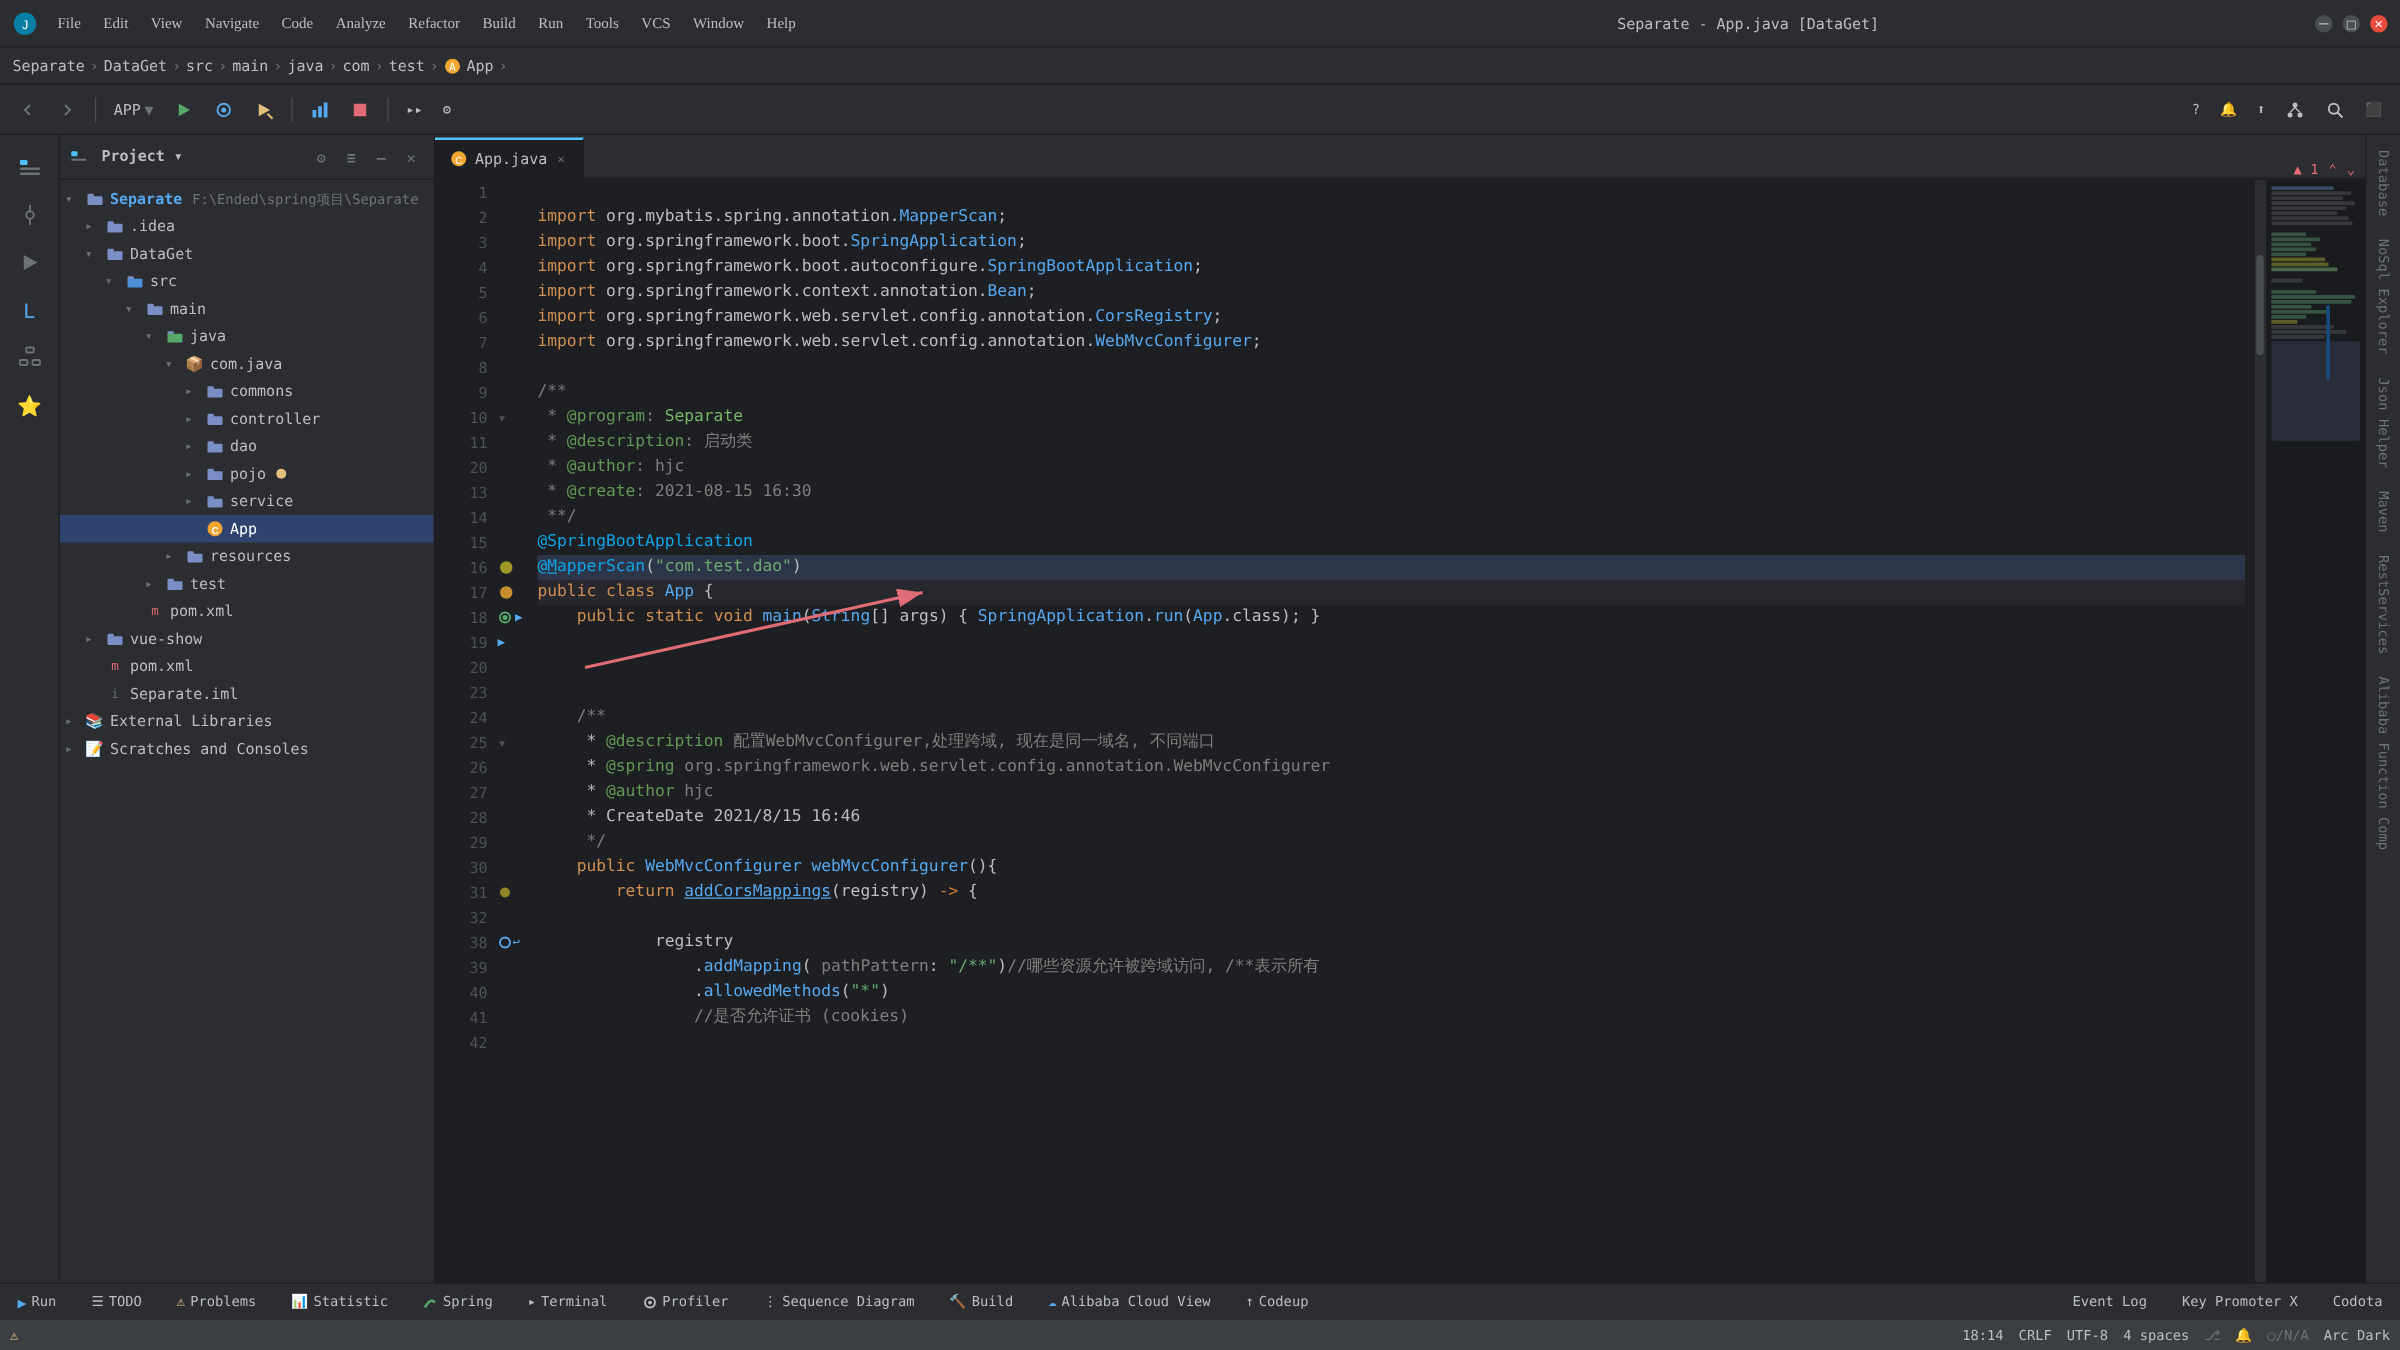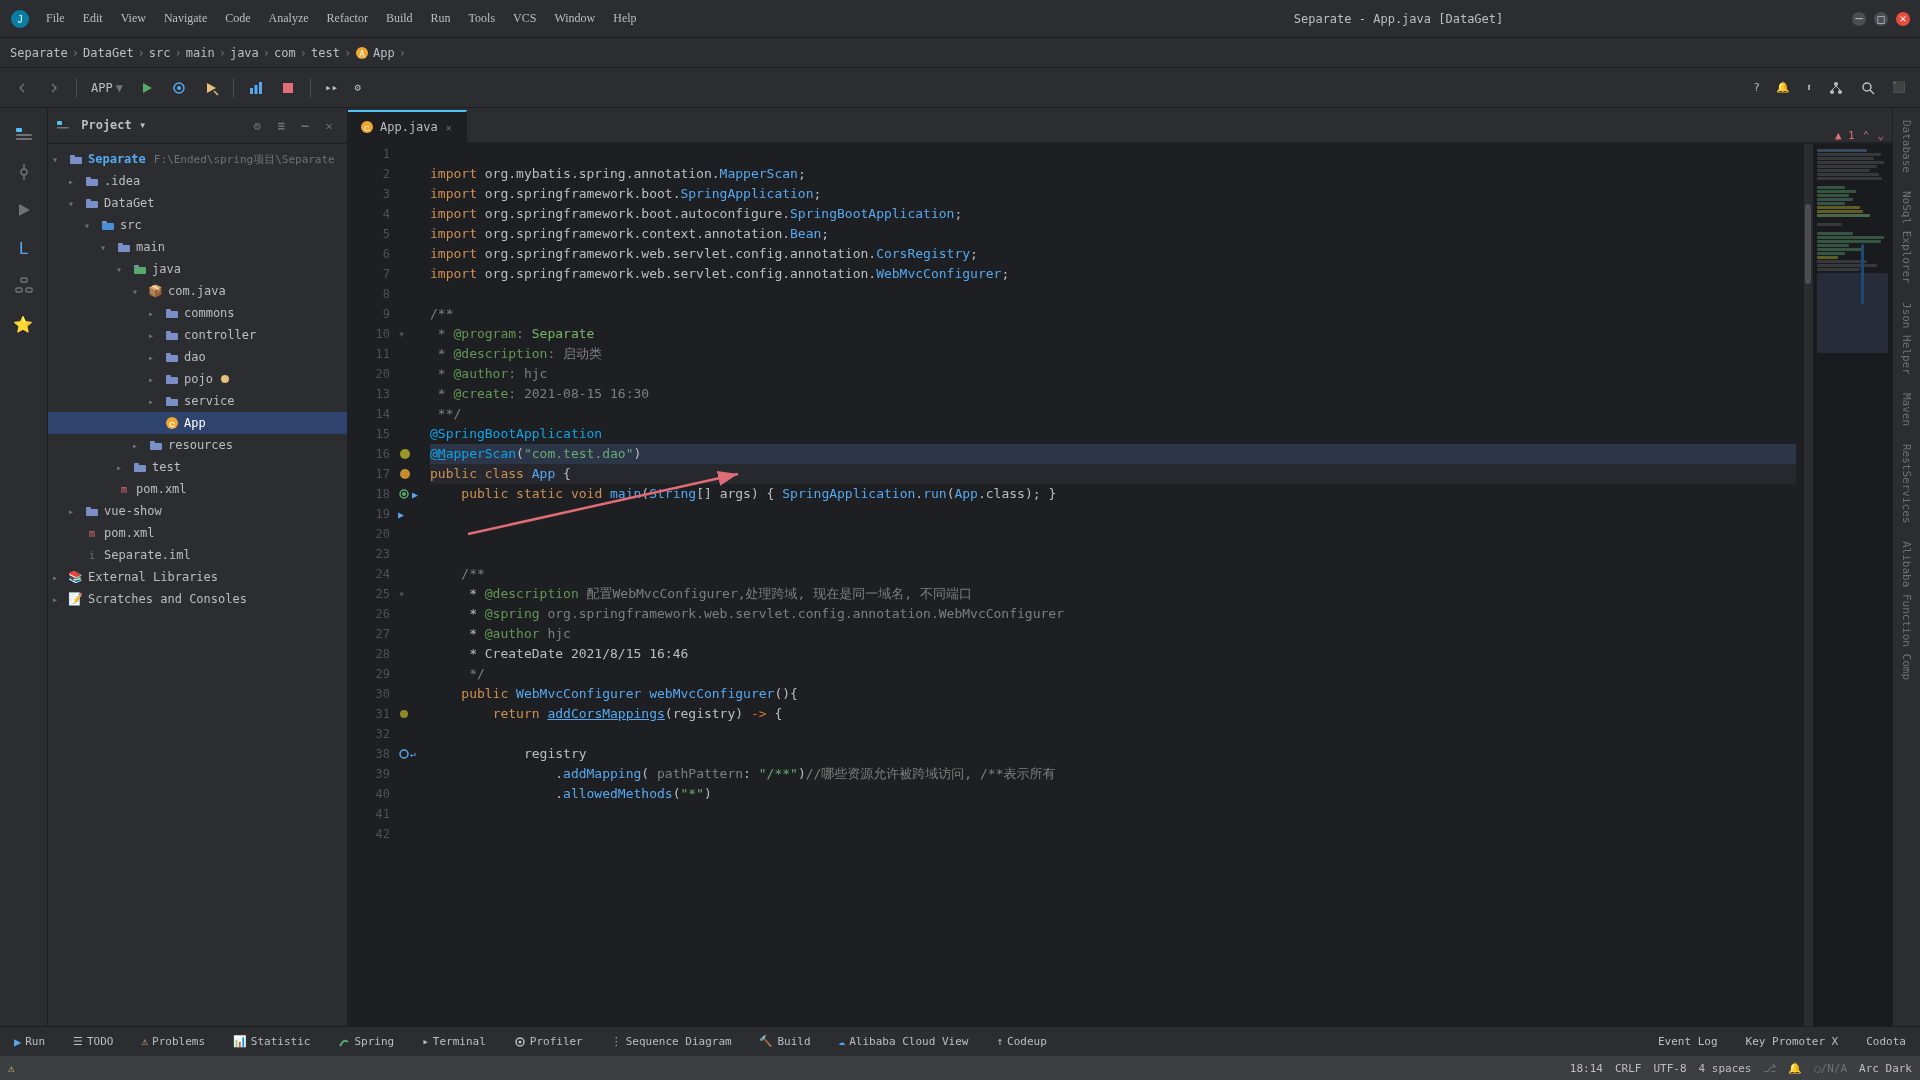--- a/index.html
+++ b/index.html
@@ -973,20 +973,23 @@
           <div class="code-line">&nbsp;</div>
           <div class="code-line">
             <span class="plain">            registry</span>
           </div>
           <div class="code-line">
             <span class="plain">                .</span><span class="meth">addMapping</span><span class="plain">( </span><span class="cmt">pathPattern</span><span class="plain">: </span><span class="str">"/**"</span><span class="plain">)</span><span class="cmt">//哪些资源允许被跨域访问, /**表示所有</span>
           </div>
           <div class="code-line">
             <span class="plain">                .</span><span class="meth">allowedMethods</span><span class="plain">(</span><span class="str">"*"</span><span class="plain">)</span>
           </div>
+          <div class="code-line">
+            <span class="cmt">                //是否允许证书 (cookies)</span>
+          </div>
         </div>
 
         <div class="vertical-scrollbar">
           <div class="scrollbar-thumb"></div>
         </div>
 
         <div class="minimap">
           <div class="minimap-content">
             <div style="height:3px;margin:1px 0;background:#4a6a8a;border-radius:1px;width:70%;"></div>
             <div style="height:3px;margin:1px 0;background:#4a4d51;border-radius:1px;width:90%;"></div>

